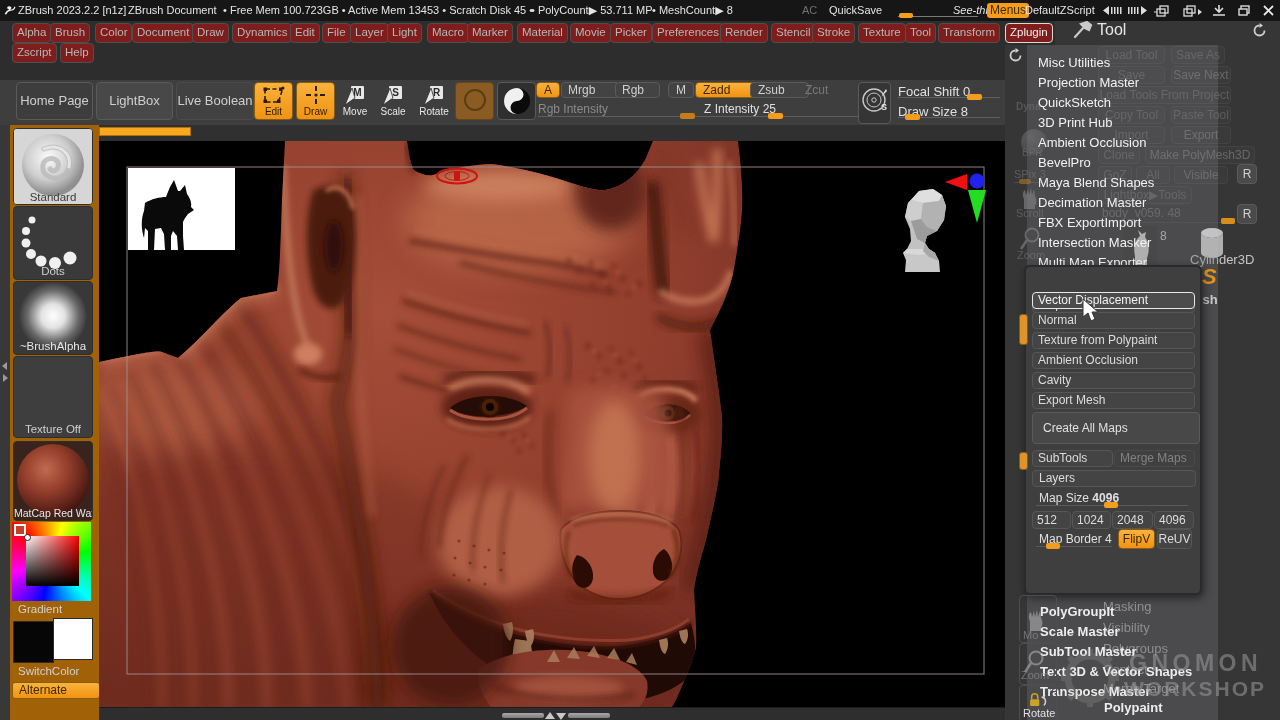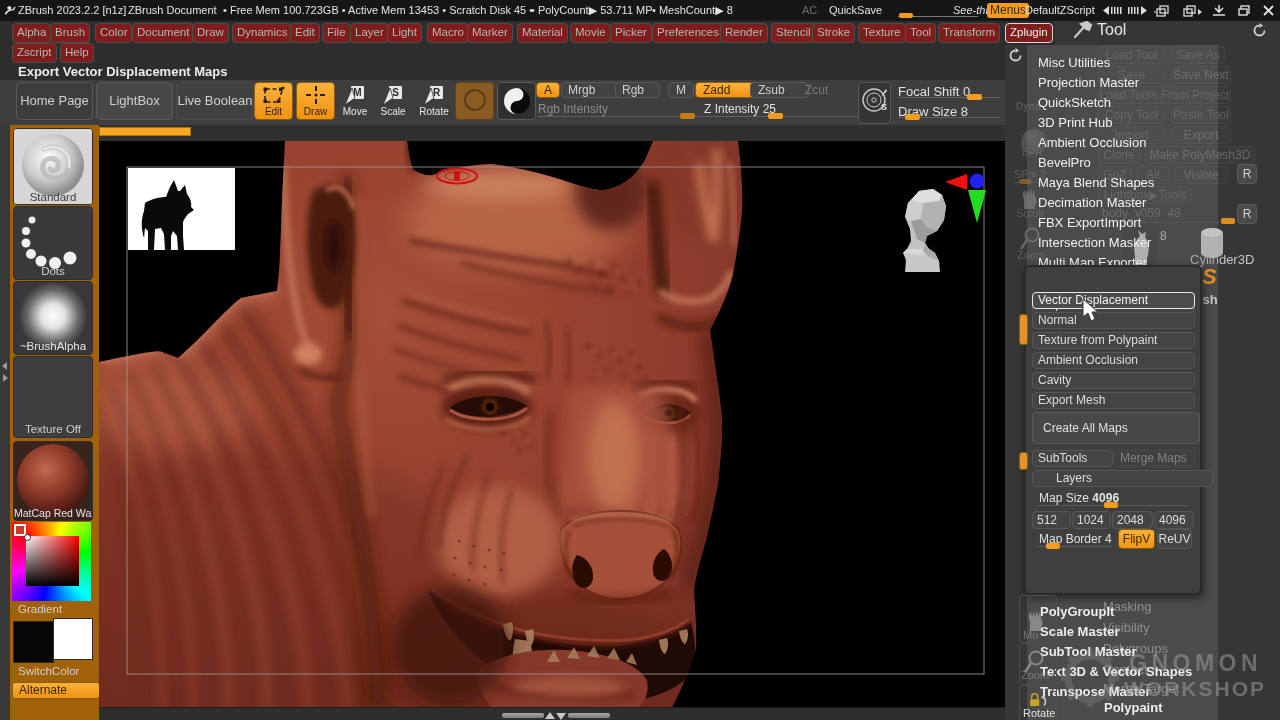--- a/index.html
+++ b/index.html
@@ -86,23 +86,20 @@
   <span class="tab" style="left:771px;">Stencil</span>
   <span class="tab" style="left:812px;">Stroke</span>
   <span class="tab" style="left:858px;">Texture</span>
   <span class="tab" style="left:905px;">Tool</span>
   <span class="tab" style="left:938px;">Transform</span>
   <span class="tab" style="left:1005px;border:1px solid #d8d8d8;color:#f0f0f0;z-index:30;">Zplugin</span>
   <span class="tab" style="left:12px;top:22px;">Zscript</span>
   <span class="tab" style="left:60px;top:22px;">Help</span>
 </div>
 
-<div class="abs" style="left:0;top:62px;width:1005px;height:18px;background:#2d2d2d;">
-  <span class="abs" style="left:18px;top:2px;color:#ececec;font-size:13px;font-weight:bold;">Export Vector Displacement Maps</span>
-</div>
 
 <div class="abs" style="left:0;top:80px;width:1005px;height:45px;background:#3e3e3e;">
   <div class="btn" style="left:16px;top:2px;width:75px;height:36px;line-height:36px;background:#3d3d3d;">Home Page</div>
   <div class="btn" style="left:96px;top:2px;width:75px;height:36px;line-height:36px;background:#484848;">LightBox</div>
   <div class="btn" style="left:176px;top:2px;width:76px;height:36px;line-height:36px;background:#414141;border-color:#4c4c4c;">Live Boolean</div>
   <div class="btn obtn" style="left:254px;top:2px;width:37px;height:36px;">
     <svg width="24" height="22" viewBox="0 0 24 22" style="margin-top:1px">
           <g stroke="#2d1d00" stroke-width="1.6" fill="none">
             <path d="M4 5 L18 5 M20 7 L17 16 M15 18 L5 18 M3 16 L3 7" stroke-dasharray="4 2.5"></path>
             <rect x="1.5" y="3.5" width="3.5" height="3.5" fill="#2d1d00" stroke="none"></rect>
@@ -629,21 +626,21 @@
   <div class="btn" style="left:27px;top:251px;width:156px;height:15px;line-height:15px;font-size:12px;text-align:left;padding-left:5px;background:#444;border-color:#565656;color:#dcdcdc;margin-top:24px;">Displacement</div>
   <div class="btn" style="left:27px;top:271px;width:156px;height:15px;line-height:15px;font-size:12px;text-align:left;padding-left:5px;background:#4c4c4c;border:1.5px solid #e8e8e8;color:#f2f2f2;">Vector Displacement</div>
   <div class="btn" style="left:27px;top:291px;width:156px;height:15px;line-height:15px;font-size:12px;text-align:left;padding-left:5px;background:#444;border-color:#565656;color:#dcdcdc;">Normal</div>
   <div class="btn" style="left:27px;top:311px;width:156px;height:15px;line-height:15px;font-size:12px;text-align:left;padding-left:5px;background:#444;border-color:#565656;color:#dcdcdc;">Texture from Polypaint</div>
   <div class="btn" style="left:27px;top:331px;width:156px;height:15px;line-height:15px;font-size:12px;text-align:left;padding-left:5px;background:#444;border-color:#565656;color:#dcdcdc;">Ambient Occlusion</div>
   <div class="btn" style="left:27px;top:351px;width:156px;height:15px;line-height:15px;font-size:12px;text-align:left;padding-left:5px;background:#444;border-color:#565656;color:#dcdcdc;">Cavity</div>
   <div class="btn" style="left:27px;top:371px;width:156px;height:15px;line-height:15px;font-size:12px;text-align:left;padding-left:5px;background:#444;border-color:#565656;color:#dcdcdc;">Export Mesh</div>
   <div class="btn" style="left:27px;top:391px;width:156px;height:30px;line-height:30px;font-size:12px;text-align:left;padding-left:10px;background:#484848;border-color:#5a5a5a;color:#e0e0e0;">Create All Maps</div>
   <div class="btn" style="left:27px;top:429px;width:74px;height:15px;line-height:15px;font-size:12px;text-align:left;padding-left:5px;background:#444;border-color:#565656;color:#dcdcdc;">SubTools</div>
   <div class="btn" style="left:109px;top:429px;width:74px;height:15px;line-height:15px;font-size:12px;text-align:left;padding-left:5px;background:#404040;border-color:#4a4a4a;color:#828282;">Merge Maps</div>
-  <div class="btn" style="left:27px;top:449px;width:156px;height:15px;line-height:15px;font-size:12px;text-align:left;padding-left:23px;background:#444;border-color:#565656;color:#dcdcdc;">Layers</div>
+  <div class="btn" style="left:27px;top:449px;width:156px;height:15px;line-height:15px;font-size:12px;text-align:left;padding-left:6px;background:#444;border-color:#565656;color:#dcdcdc;">Layers</div>
   <span class="abs" style="left:34px;top:470px;font-size:12px;color:#e0e0e0;">Map Size <b>4096</b></span>
   <div class="abs" style="left:31px;top:484px;width:152px;height:1px;background:#5a5a5a;"></div>
   <div class="abs" style="left:99px;top:481px;width:14px;height:6px;background:#f49c1b;border-radius:2px;"></div>
   <div class="btn" style="left:27px;top:490px;width:33px;height:16px;line-height:16px;font-size:12px;text-align:left;padding-left:4px;background:#444;border-color:#565656;color:#dcdcdc;">512</div>
   <div class="btn" style="left:67px;top:490px;width:33px;height:16px;line-height:16px;font-size:12px;text-align:left;padding-left:4px;background:#444;border-color:#565656;color:#dcdcdc;">1024</div>
   <div class="btn" style="left:107px;top:490px;width:35px;height:16px;line-height:16px;font-size:12px;text-align:left;padding-left:4px;background:#444;border-color:#565656;color:#dcdcdc;">2048</div>
   <div class="btn" style="left:149px;top:490px;width:34px;height:16px;line-height:16px;font-size:12px;text-align:left;padding-left:4px;background:#444;border-color:#565656;color:#dcdcdc;">4096</div>
   <span class="abs" style="left:34px;top:511px;font-size:12px;color:#e0e0e0;">Map Border 4</span>
   <div class="abs" style="left:31px;top:525px;width:76px;height:1px;background:#5a5a5a;"></div>
   <div class="abs" style="left:41px;top:522px;width:14px;height:6px;background:#f49c1b;border-radius:2px;"></div>

